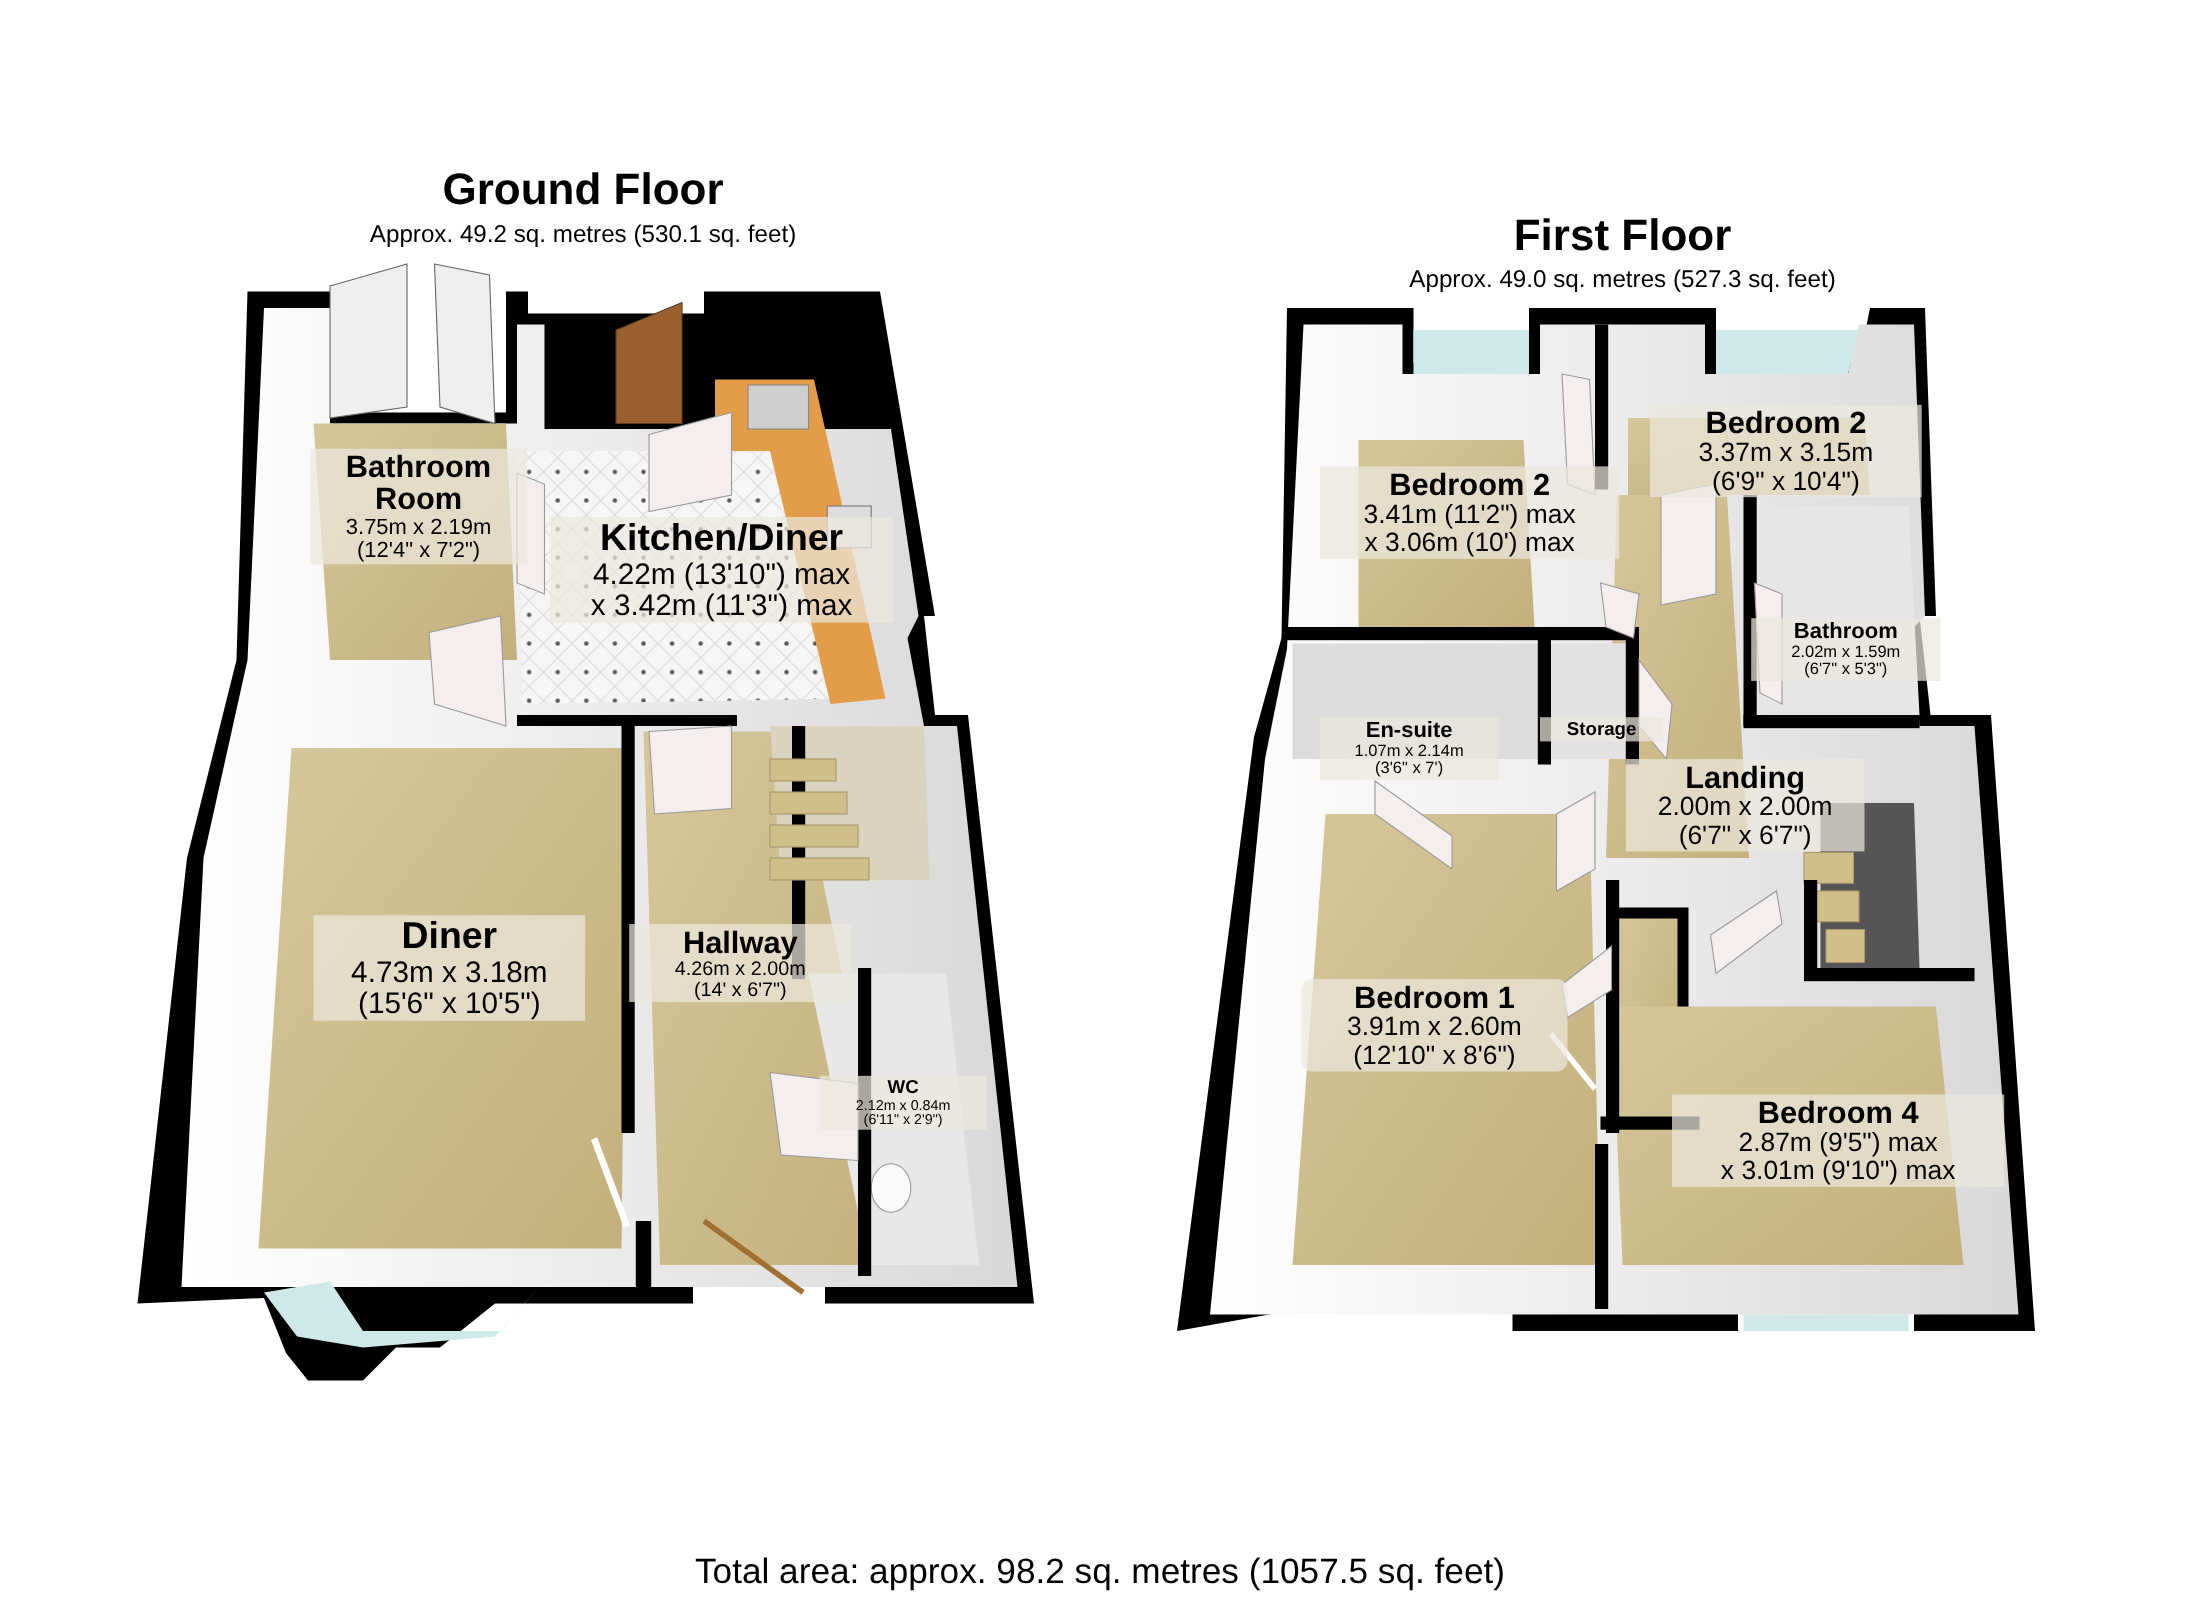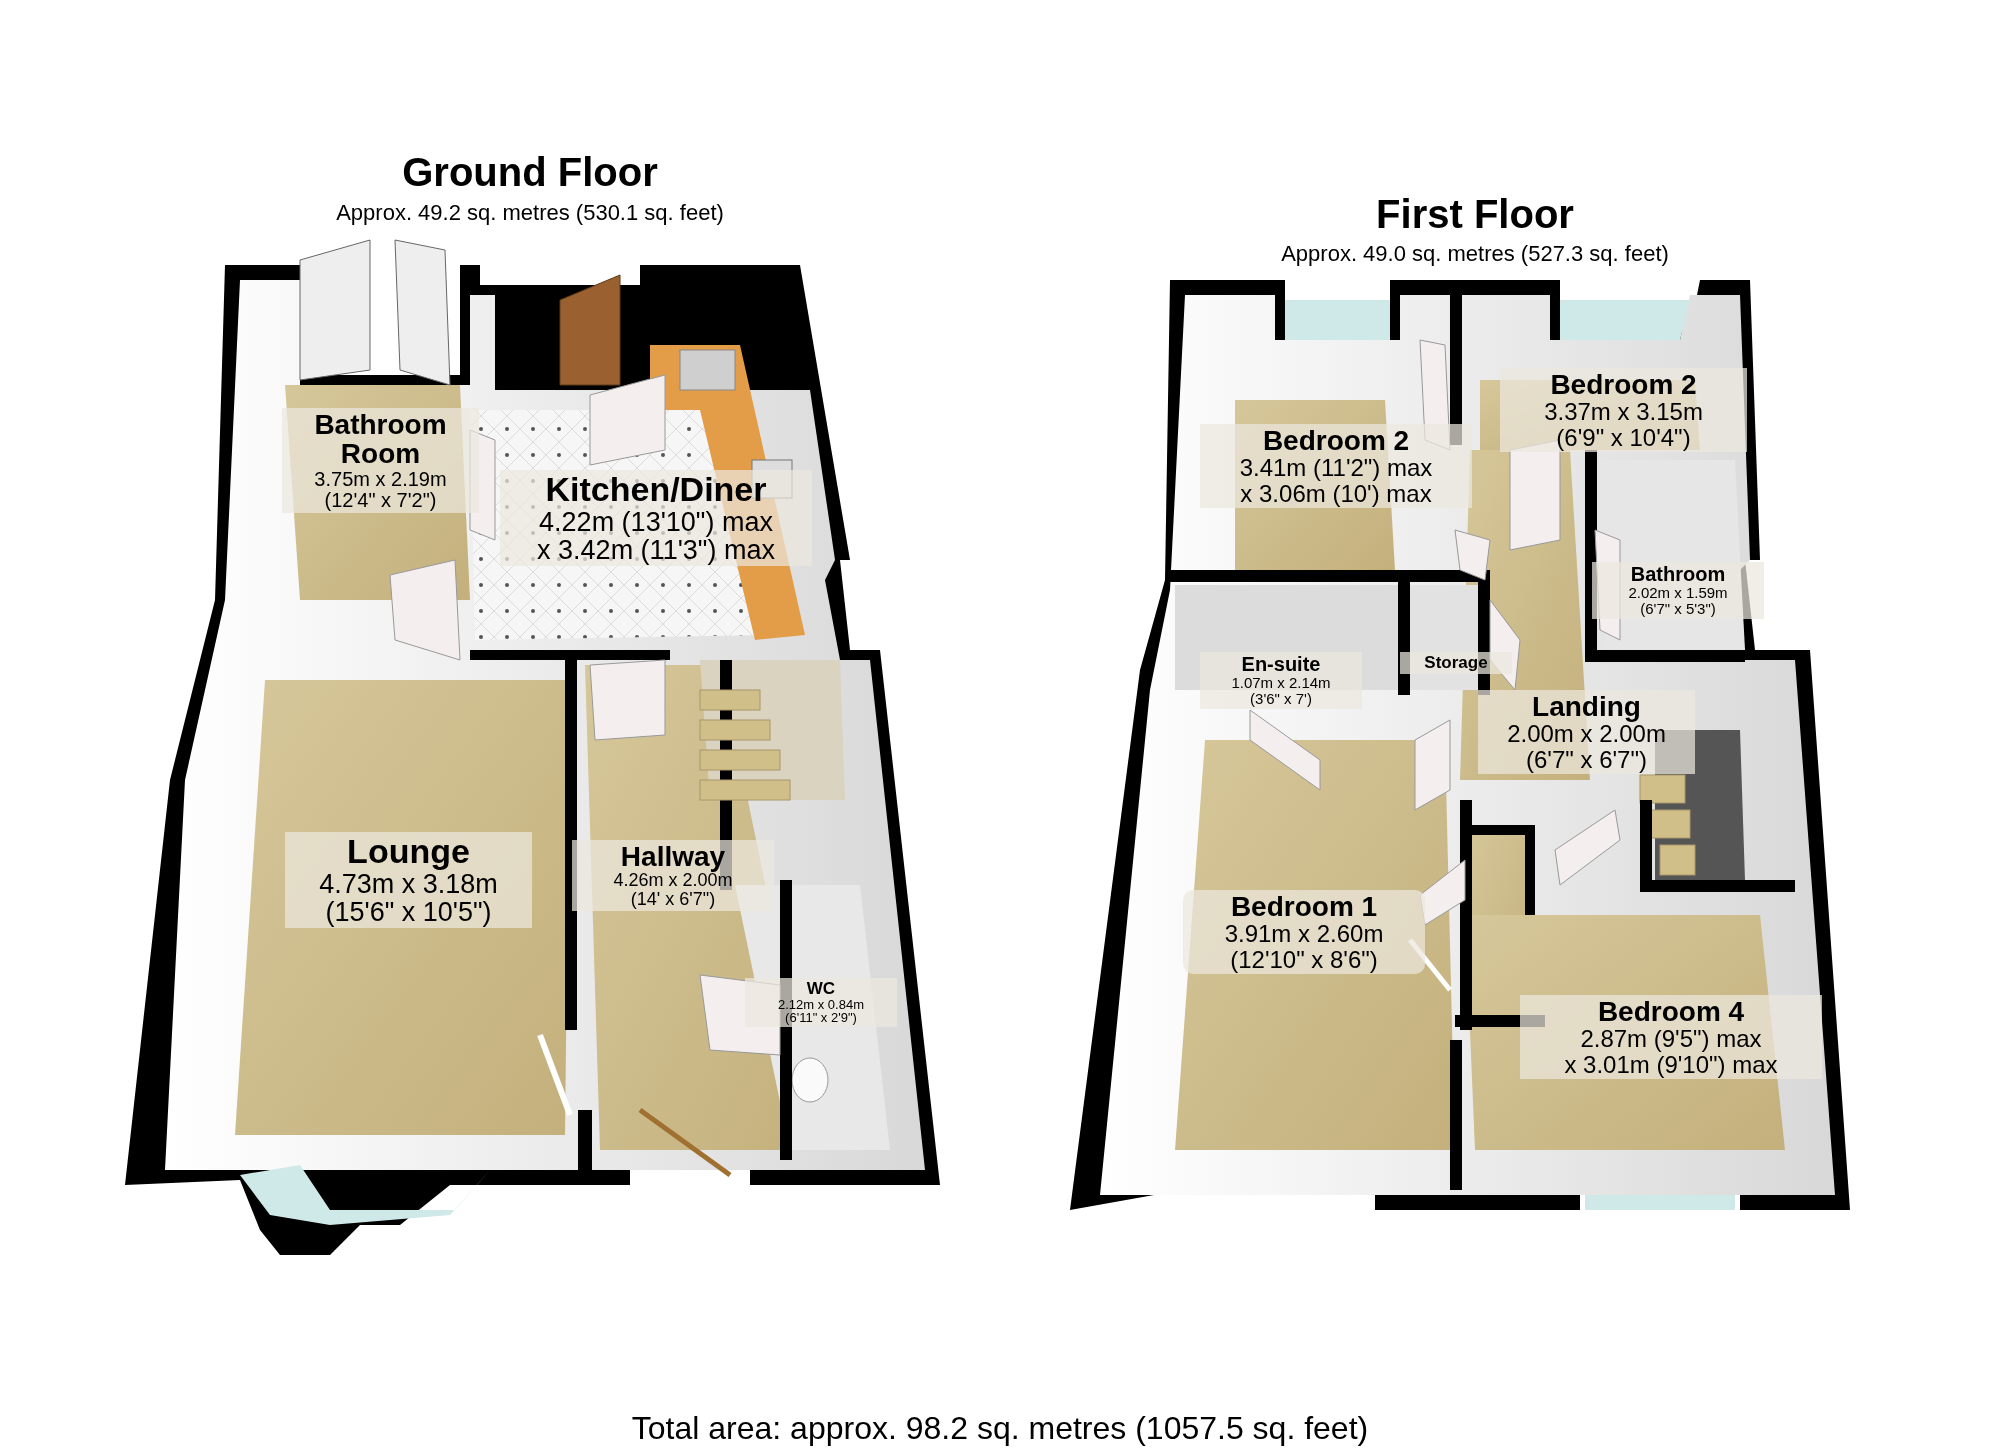--- a/index.html
+++ b/index.html
@@ -162,21 +162,21 @@
   <span class="d" style="font-size:20px">(12'4" x 7'2")</span>
 </div>
 
 <div class="label lg" style="left:500px; top:470px; width:280px;">
   <span class="n">Kitchen/Diner</span>
   <span class="d">4.22m (13'10") max</span>
   <span class="d">x 3.42m (11'3") max</span>
 </div>
 
 <div class="label lg" style="left:285px; top:832px; width:215px;">
-  <span class="n">Lounge</span>
+  <span class="n">Diner</span>
   <span class="d">4.73m x 3.18m</span>
   <span class="d">(15'6" x 10'5")</span>
 </div>
 
 <div class="label md" style="left:572px; top:840px; width:170px;">
   <span class="n">Hallway</span>
   <span class="d" style="font-size:18px">4.26m x 2.00m</span>
   <span class="d" style="font-size:18px">(14' x 6'7")</span>
 </div>
 

